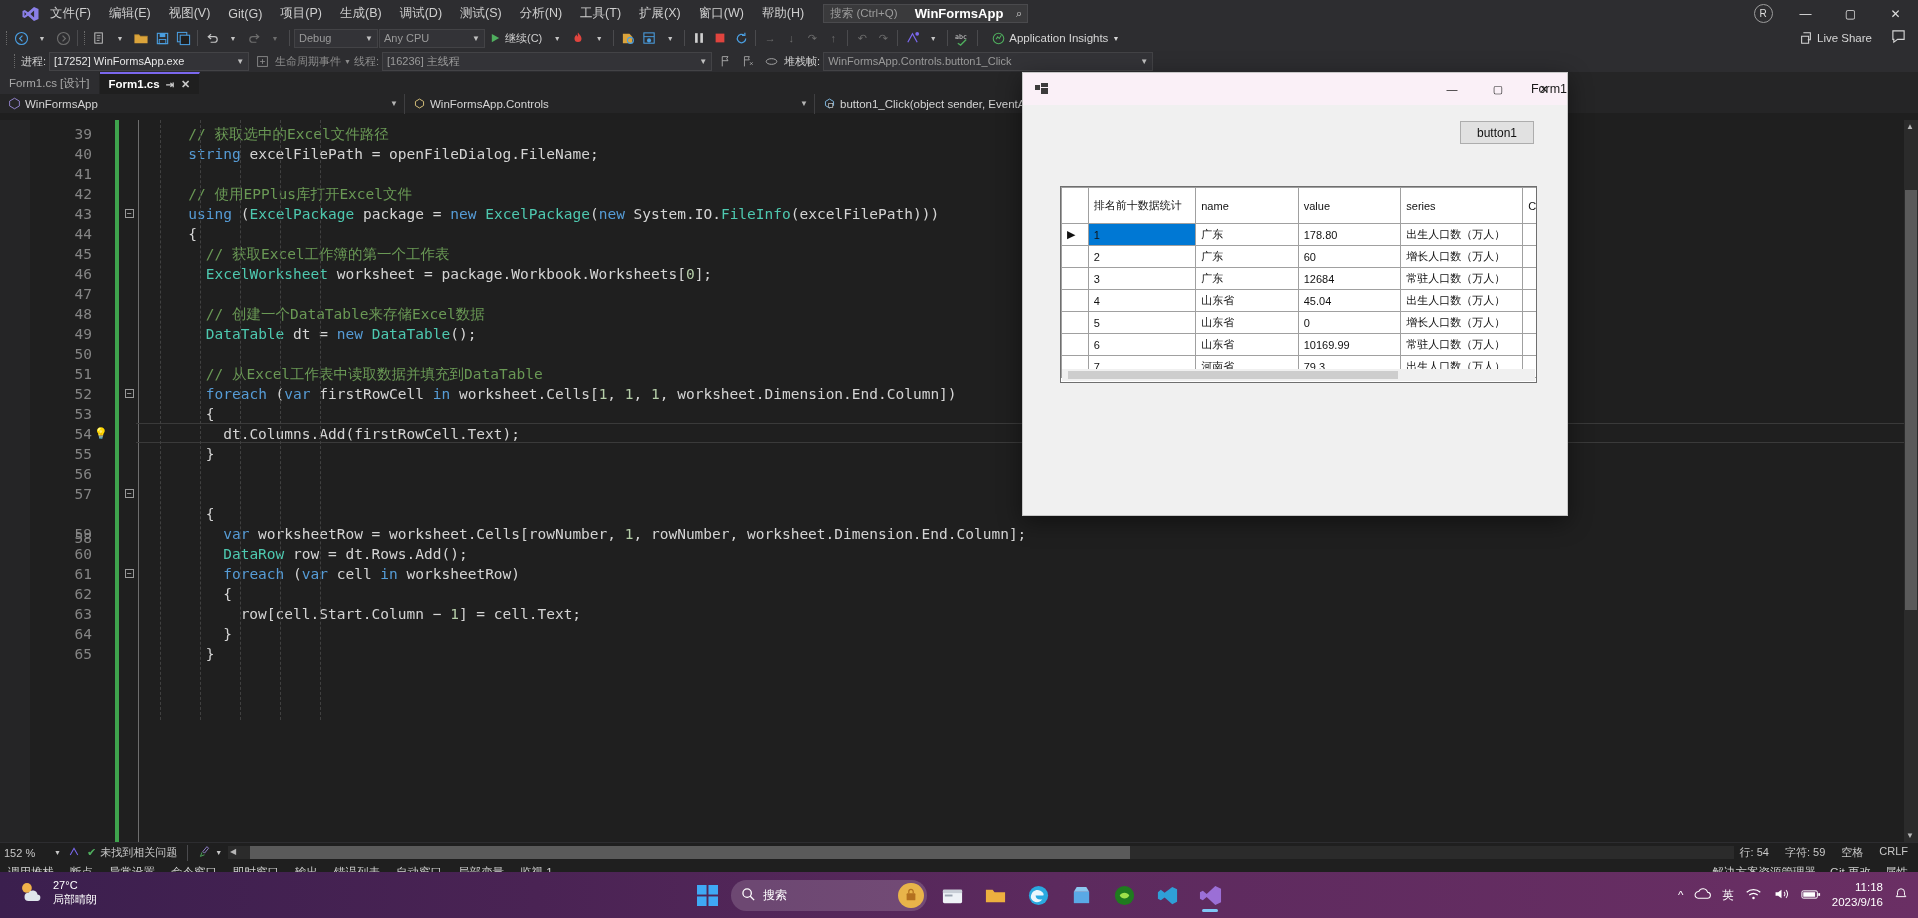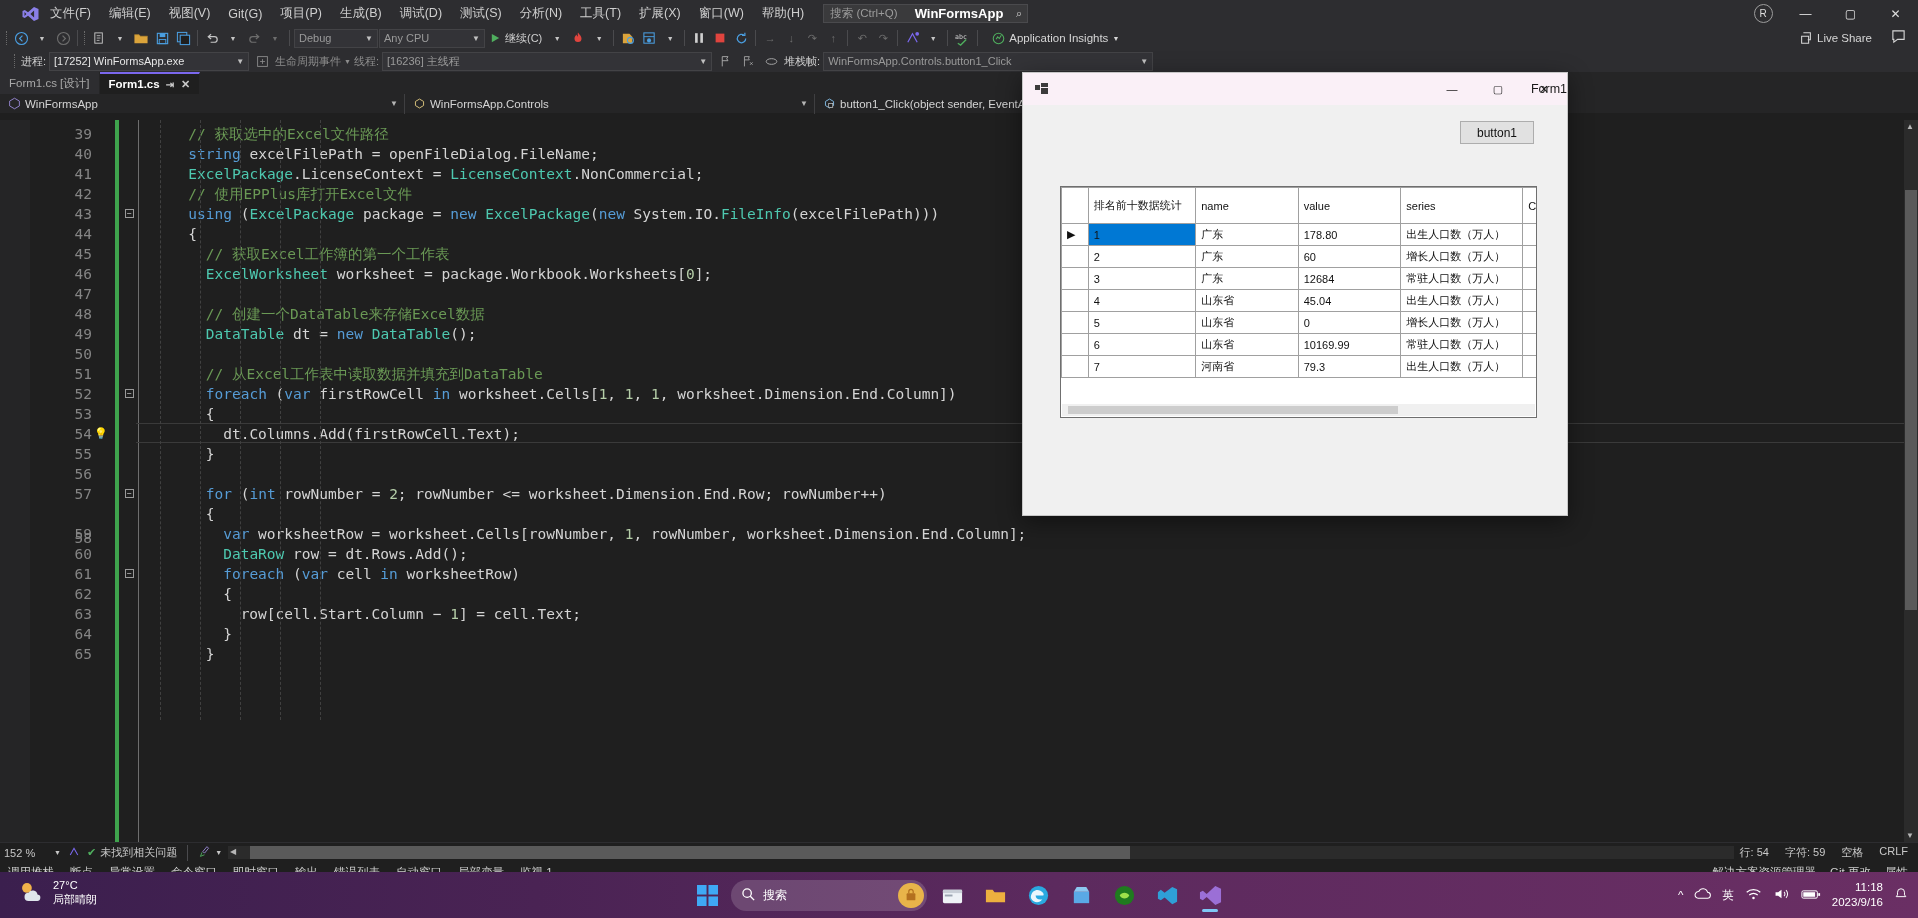--- a/index.html
+++ b/index.html
@@ -136,21 +136,21 @@
   .f-icon { width:14px; height:12px; margin-right:9px; position:relative; }
   .f-wb { position:absolute; right:0; top:0; height:32px; display:flex; }
   .f-btn { width:46px; height:32px; display:flex; align-items:center; justify-content:center;
            font-size:11px; color:#1a1a1a; }
   .f-body { position:absolute; left:0; right:0; top:32px; bottom:0; background:#f0f0f0; }
   .f-button1 { position:absolute; right:33px; top:16px; width:74px; height:23px;
                background:#e1e1e1; border:1px solid #adadad; font-size:12px;
                display:flex; align-items:center; justify-content:center; color:#111; }
 
   
-  .dgv { position:absolute; left:37px; top:81px; width:477px; height:232px;
+  .dgv { position:absolute; left:37px; top:81px; width:477px; height:197px;
          background:#ffffff; border:1px solid #6f6f6f; overflow:hidden; }
   .dgv table { border-collapse:collapse; width:560px; table-layout:fixed; }
   .dgv th, .dgv td { border:1px solid #a0a0a0; font-size:11px; color:#111;
                      font-family:"Liberation Sans", sans-serif; text-align:left;
                      padding:3px 5px; height:20px; overflow:hidden; white-space:nowrap; }
   .dgv th { background:#ffffff; font-weight:normal; height:36px; vertical-align:middle; }
   .col-sel { width:22px; }
   .col-a { width:88px; } .col-b { width:84px; } .col-c { width:84px; }
   .col-d { width:100px; } .col-e { width:80px; }
   .cell-sel { background:#0078d4; color:#ffffff; }
@@ -468,21 +468,20 @@
   <div class="editor-wrap">
     <div class="breakbar"></div>
     <div class="changebar"></div>
     <div class="guide" style="left:138px; top:0; bottom:0; border-left:1px solid #6e6e6e;"></div>
     <div class="codearea" id="codearea">
         <div class="lnum" style="top: 4px;">39</div>
         <div class="code" style="top: 4px; left: 188.32px;"><span class="c-cmt">// 获取选中的Excel文件路径</span></div>
         <div class="lnum" style="top: 24px;">40</div>
         <div class="code" style="top: 24px; left: 188.32px;"><span class="c-kw">string</span><span class="c-id"> excelFilePath = openFileDialog.FileName;</span></div>
         <div class="lnum" style="top: 44px;">41</div>
-        <div class="code" style="top: 44px; left: 188.32px;"><span class="c-type">ExcelPackage</span><span class="c-id">.LicenseContext = </span><span class="c-type">LicenseContext</span><span class="c-id">.NonCommercial;</span></div>
         <div class="lnum" style="top: 64px;">42</div>
         <div class="code" style="top: 64px; left: 188.32px;"><span class="c-cmt">// 使用EPPlus库打开Excel文件</span></div>
         <div class="lnum" style="top: 84px;">43</div>
         <div class="fold" style="left: 125px; top: 89px;">−</div>
         <div class="code" style="top: 84px; left: 188.32px;"><span class="c-kw">using</span><span class="c-id"> (</span><span class="c-type">ExcelPackage</span><span class="c-id"> package = </span><span class="c-kw">new</span><span class="c-id"> </span><span class="c-type">ExcelPackage</span><span class="c-id">(</span><span class="c-kw">new</span><span class="c-id"> System.IO.</span><span class="c-type">FileInfo</span><span class="c-id">(excelFilePath)))</span></div>
         <div class="lnum" style="top: 104px;">44</div>
         <div class="code" style="top: 104px; left: 188.32px;"><span class="c-id">{</span></div>
         <div class="lnum" style="top: 124px;">45</div>
         <div class="code" style="top: 124px; left: 205.76px;"><span class="c-cmt">// 获取Excel工作簿的第一个工作表</span></div>
         <div class="lnum" style="top: 144px;">46</div>
@@ -505,21 +504,20 @@
         <div class="curline" style="top: 303px;"></div>
         <div class="lnum" style="top: 304px;">54</div>
         <div class="bulb" style="left: 94px; top: 307px; font-size: 11px;">💡</div>
         <div class="code" style="top: 304px; left: 223.2px;"><span class="c-id">dt.Columns.Add(firstRowCell.Text);</span></div>
         <div class="lnum" style="top: 324px;">55</div>
         <div class="code" style="top: 324px; left: 205.76px;"><span class="c-id">}</span></div>
         <div class="lnum" style="top: 344px;">56</div>
         <div class="code" style="top: 344px; left: 205.76px;"></div>
         <div class="lnum" style="top: 364px;">57</div>
         <div class="fold" style="left: 125px; top: 369px;">−</div>
-        <div class="code" style="top: 364px; left: 205.76px;"><span class="c-kw">for</span><span class="c-id"> (</span><span class="c-kw">int</span><span class="c-id"> rowNumber = </span><span class="c-num">2</span><span class="c-id">; rowNumber &lt;= worksheet.Dimension.End.Row; rowNumber++)</span></div>
         <div class="lnum" style="top: 384px; margin-top: 24px;">58</div>
         <div class="code" style="top: 384px; left: 205.76px;"><span class="c-id">{</span></div>
         <div class="lnum" style="top: 404px;">59</div>
         <div class="code" style="top: 404px; left: 223.2px;"><span class="c-kw">var</span><span class="c-id"> worksheetRow = worksheet.Cells[rowNumber, </span><span class="c-num">1</span><span class="c-id">, rowNumber, worksheet.Dimension.End.Column];</span></div>
         <div class="lnum" style="top: 424px;">60</div>
         <div class="code" style="top: 424px; left: 223.2px;"><span class="c-type">DataRow</span><span class="c-id"> row = dt.Rows.Add();</span></div>
         <div class="lnum" style="top: 444px;">61</div>
         <div class="fold" style="left: 125px; top: 449px;">−</div>
         <div class="code" style="top: 444px; left: 223.2px;"><span class="c-kw">foreach</span><span class="c-id"> (</span><span class="c-kw">var</span><span class="c-id"> cell </span><span class="c-kw">in</span><span class="c-id"> worksheetRow)</span></div>
         <div class="lnum" style="top: 464px;">62</div>

